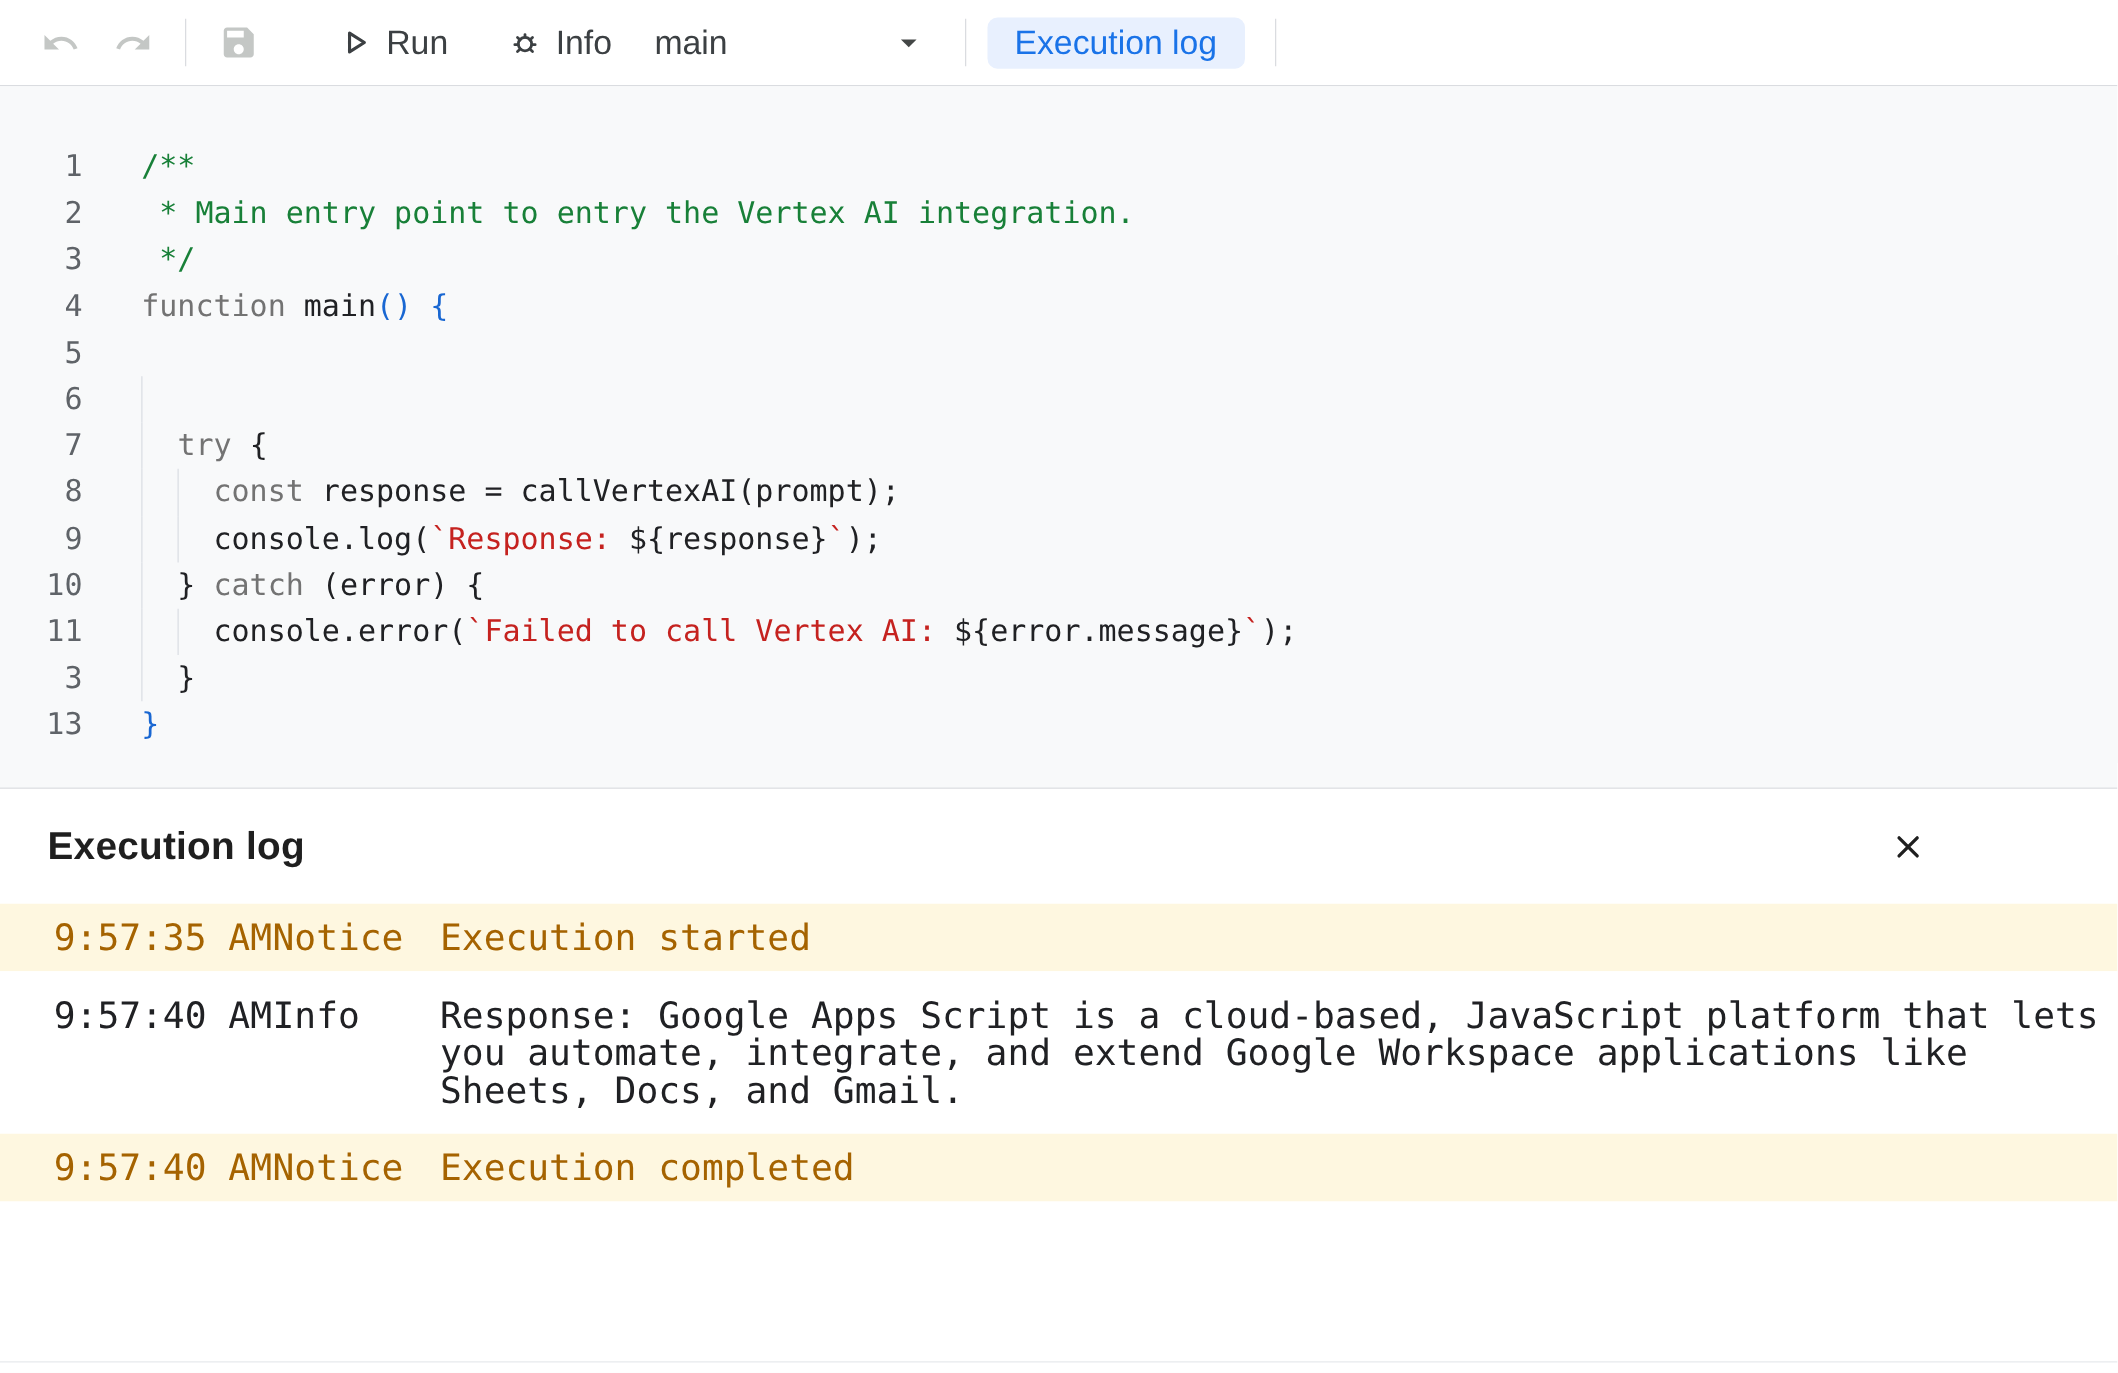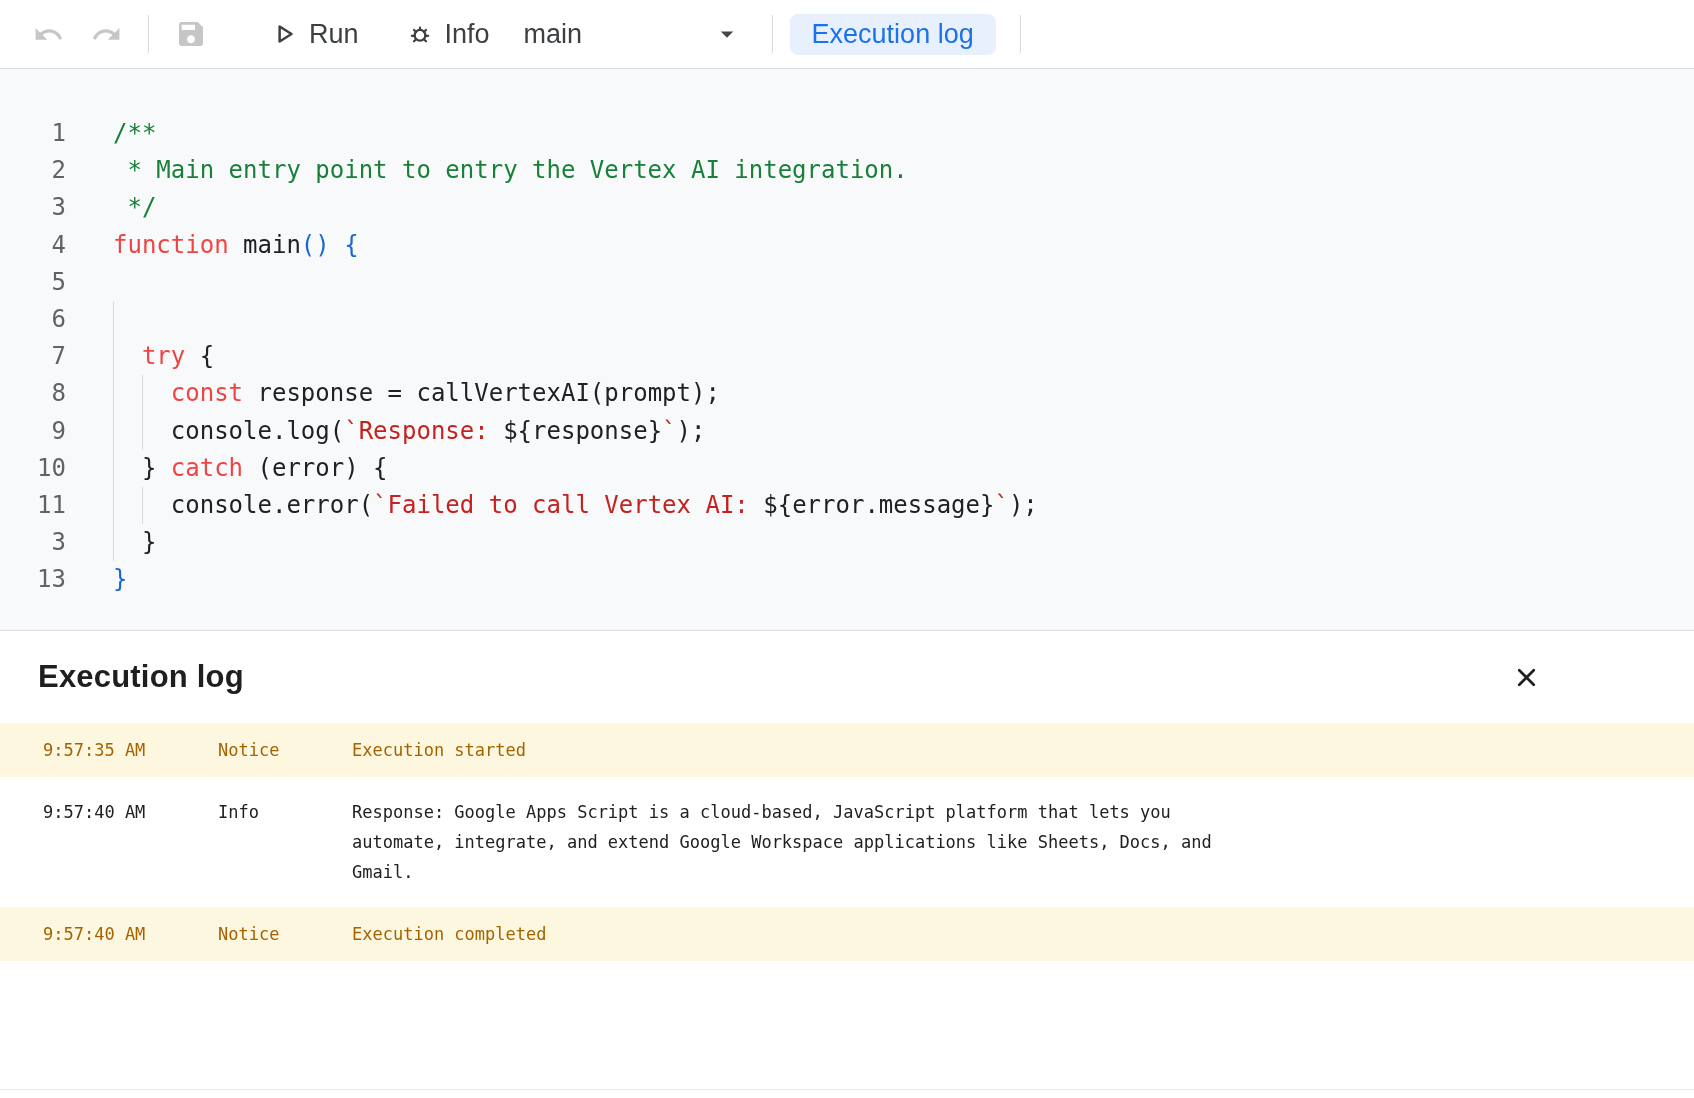--- a/index.html
+++ b/index.html
@@ -45,37 +45,37 @@
     padding-top: 46px; cursor: text;
   }
   .code-line {
     display: flex; height: 37.2px; line-height: 37.2px;
     font-family: "DejaVu Sans Mono", monospace; font-size: 24px; white-space: pre;
   }
   .line-number { width: 66px; flex: none; text-align: right; color: #5f6368; }
   .line-content { position: relative; margin-left: 47px; }
   .indent-guide { position: absolute; top: 0; bottom: 0; width: 1px; background: #dadee3; }
   .tok-c { color: #188038; }
-  .tok-k { color: #ef4444; }
+  .tok-k { color: #737373; }
   .tok-s { color: #c5221f; }
   .tok-p { color: #202124; }
   .tok-b { color: #1967d2; }
 
   
   .log-panel { flex: 1; background: #fff; border-top: 1px solid #dadce0; position: relative; display: flex; flex-direction: column; }
   .log-header { height: 92px; flex: none; display: flex; align-items: center; padding-left: 38px; position: relative; }
   .log-title { font-size: 31px; font-weight: 700; color: #1f1f1f; letter-spacing: 0.2px; }
   .close-btn {
     position: absolute; right: 146px; top: 50%; transform: translateY(-50%);
     width: 44px; height: 44px; background: none; border: none; cursor: pointer;
     display: flex; align-items: center; justify-content: center;
   }
   .log-row {
     display: flex; align-items: flex-start;
-    font-family: "DejaVu Sans Mono", monospace; font-size: 17px; line-height: 30px;
+    font-family: "DejaVu Sans Mono", monospace; font-size: 29px; line-height: 30px;
     padding: 12px 0;
   }
   .log-row.notice { background: #fef7e0; color: #a56300; }
   .log-row.info   { background: #ffffff; color: #202124; padding: 20px 0; }
   .log-time { margin-left: 43px; width: 175px; flex: none; }
   .log-level { width: 134px; flex: none; }
   .log-message { max-width: 86ch; white-space: pre-wrap; }
   .bottom-divider { position: absolute; left: 0; right: 0; bottom: 8px; height: 1px; background: #e8eaed; }
 </style>
 </head>

